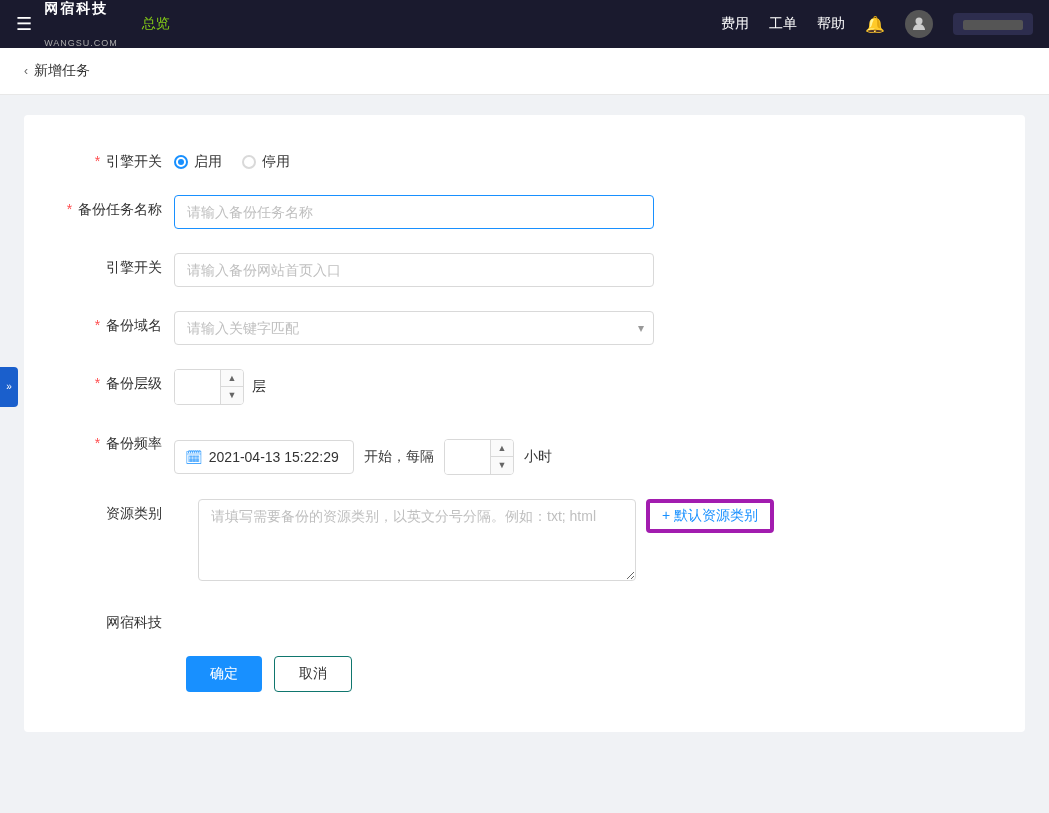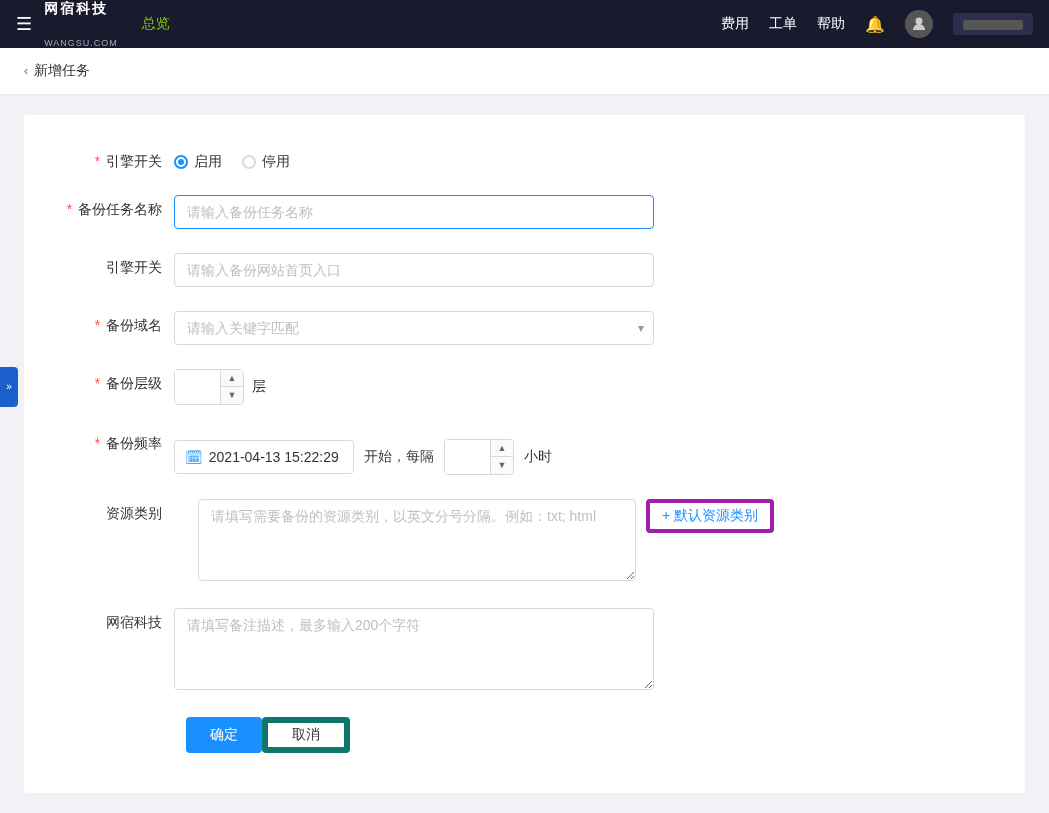--- a/index.html
+++ b/index.html
@@ -373,37 +373,38 @@
       display: flex;
       align-items: center;
       gap: 4px;
       flex-shrink: 0;
     }
 
     
     .action-row {
       display: flex;
       align-items: flex-start;
+      gap: 12px;
       margin-top: 8px;
       padding-left: 122px;
     }
     .btn-primary {
       background: #1890ff;
       color: #fff;
       border: none;
       border-radius: 4px;
       padding: 0 24px;
       height: 36px;
       font-size: 14px;
       cursor: pointer;
     }
     .btn-default {
       background: #fff;
       color: #333;
-      border: 6px solid #0f766e;
+      border: 1px solid #0f766e;
       border-radius: 4px;
       padding: 0 24px;
       height: 36px;
       font-size: 14px;
       cursor: pointer;
     }
   </style>
 </head>
 <body>
 
@@ -547,23 +548,20 @@
             <span>+ 默认资源类别</span>
           </button>
         </div>
       </div>
     </div>
 
     <div class="form-row">
       <div class="form-label">
         <span>网宿科技</span>
       </div>
-      <div class="form-content" style="max-width: 480px;">
-        <textarea class="form-textarea" rows="4" placeholder="请填写备注描述，最多输入200个字符" style=""></textarea>
-      </div>
     </div>
 
     <div class="action-row">
       <button class="btn-primary">确定</button>
       <button class="btn-default">取消</button>
     </div>
 
   </div>
 </div>
 

